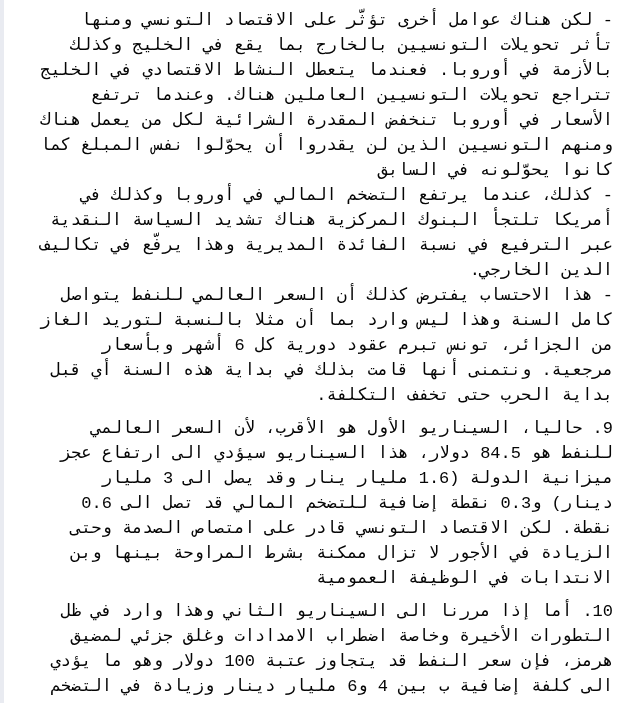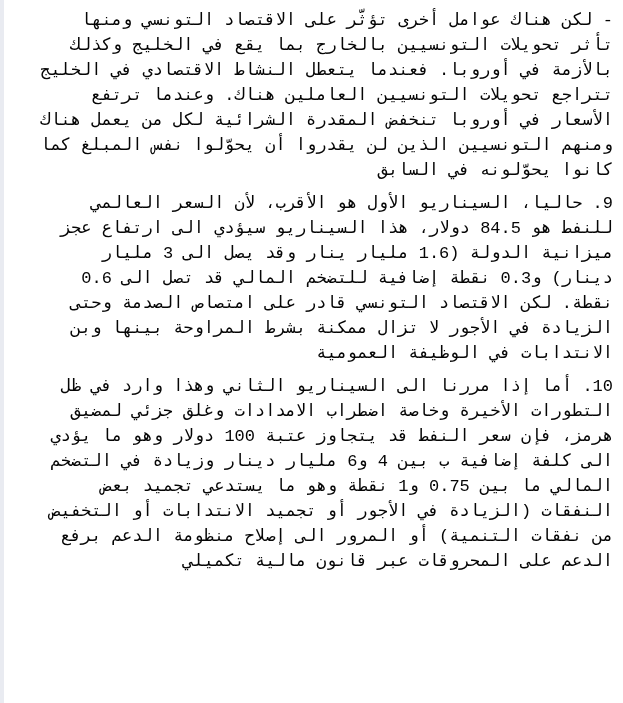--- a/index.html
+++ b/index.html
@@ -44,16 +44,18 @@
     margin-left: 10px;
   }
 </style>
 </head>
 <body>
 
 <div class="page">
   <div class="edge-strip"></div>
   <div class="article-text">
     <p>- لكن هناك عوامل أخرى تؤثّر على الاقتصاد التونسي ومنها تأثر تحويلات التونسيين بالخارج بما يقع في الخليج وكذلك بالأزمة في أوروبا. فعندما يتعطل النشاط الاقتصادي في الخليج تتراجع تحويلات التونسيين العاملين هناك. وعندما ترتفع الأسعار في أوروبا تنخفض المقدرة الشرائية لكل من يعمل هناك ومنهم التونسيين الذين لن يقدروا أن يحوّلوا نفس المبلغ كما كانوا يحوّلونه في السابق</p>
+    <p>- كذلك، عندما يرتفع التضخم المالي في أوروبا وكذلك في أمريكا تلتجأ البنوك المركزية هناك تشديد السياسة النقدية عبر الترفيع في نسبة الفائدة المديرية وهذا يرفّع في تكاليف الدين الخارجي.</p>
+    <p>- هذا الاحتساب يفترض كذلك أن السعر العالمي للنفط يتواصل كامل السنة وهذا ليس وارد بما أن مثلا بالنسبة لتوريد الغاز من الجزائر، تونس تبرم عقود دورية كل 6 أشهر وبأسعار مرجعية. ونتمنى أنها قامت بذلك في بداية هذه السنة أي قبل بداية الحرب حتى تخفف التكلفة.</p>
     <p class="spaced">9. حاليا، السيناريو الأول هو الأقرب، لأن السعر العالمي للنفط هو 84.5 دولار، هذا السيناريو سيؤدي الى ارتفاع عجز ميزانية الدولة (1.6 مليار ينار وقد يصل الى 3 مليار دينار) و0.3 نقطة إضافية للتضخم المالي قد تصل الى 0.6 نقطة. لكن الاقتصاد التونسي قادر على امتصاص الصدمة وحتى الزيادة في الأجور لا تزال ممكنة بشرط المراوحة بينها وبن الانتدابات في الوظيفة العمومية</p>
     <p class="spaced">10. أما إذا مررنا الى السيناريو الثاني وهذا وارد في ظل التطورات الأخيرة وخاصة اضطراب الامدادات وغلق جزئي لمضيق هرمز، فإن سعر النفط قد يتجاوز عتبة 100 دولار وهو ما يؤدي الى كلفة إضافية ب بين 4 و6 مليار دينار وزيادة في التضخم المالي ما بين 0.75 و1 نقطة وهو ما يستدعي تجميد بعض النفقات (الزيادة في الأجور أو تجميد الانتدابات أو التخفيض من نفقات التنمية) أو المرور الى إصلاح منظومة الدعم برفع الدعم على المحروقات عبر قانون مالية تكميلي</p>
   </div>
 </div>
 
 </body></html>

